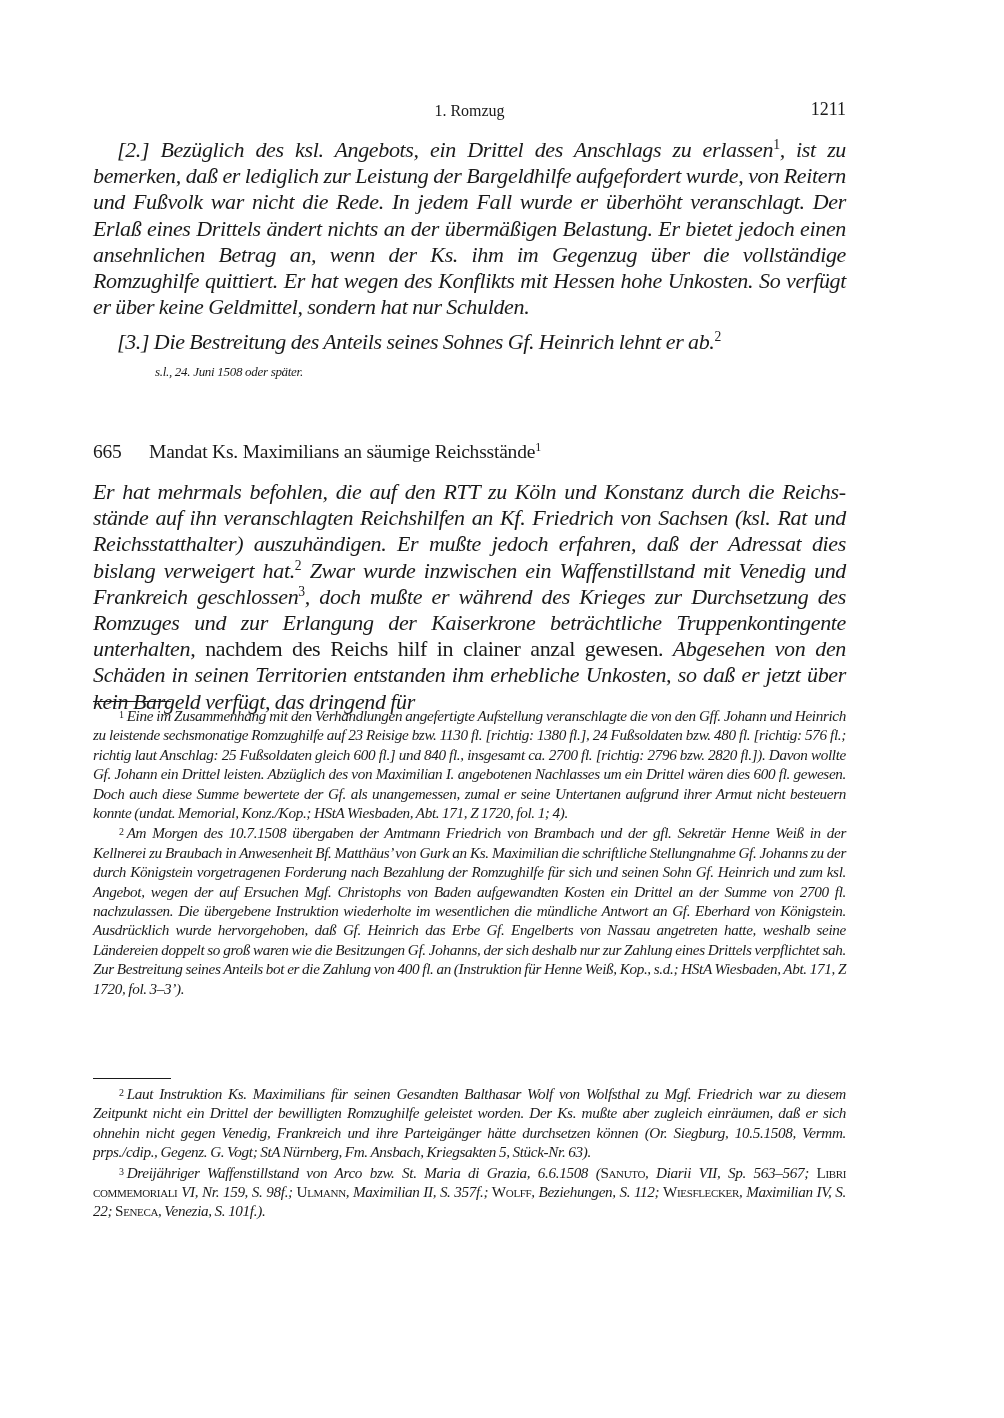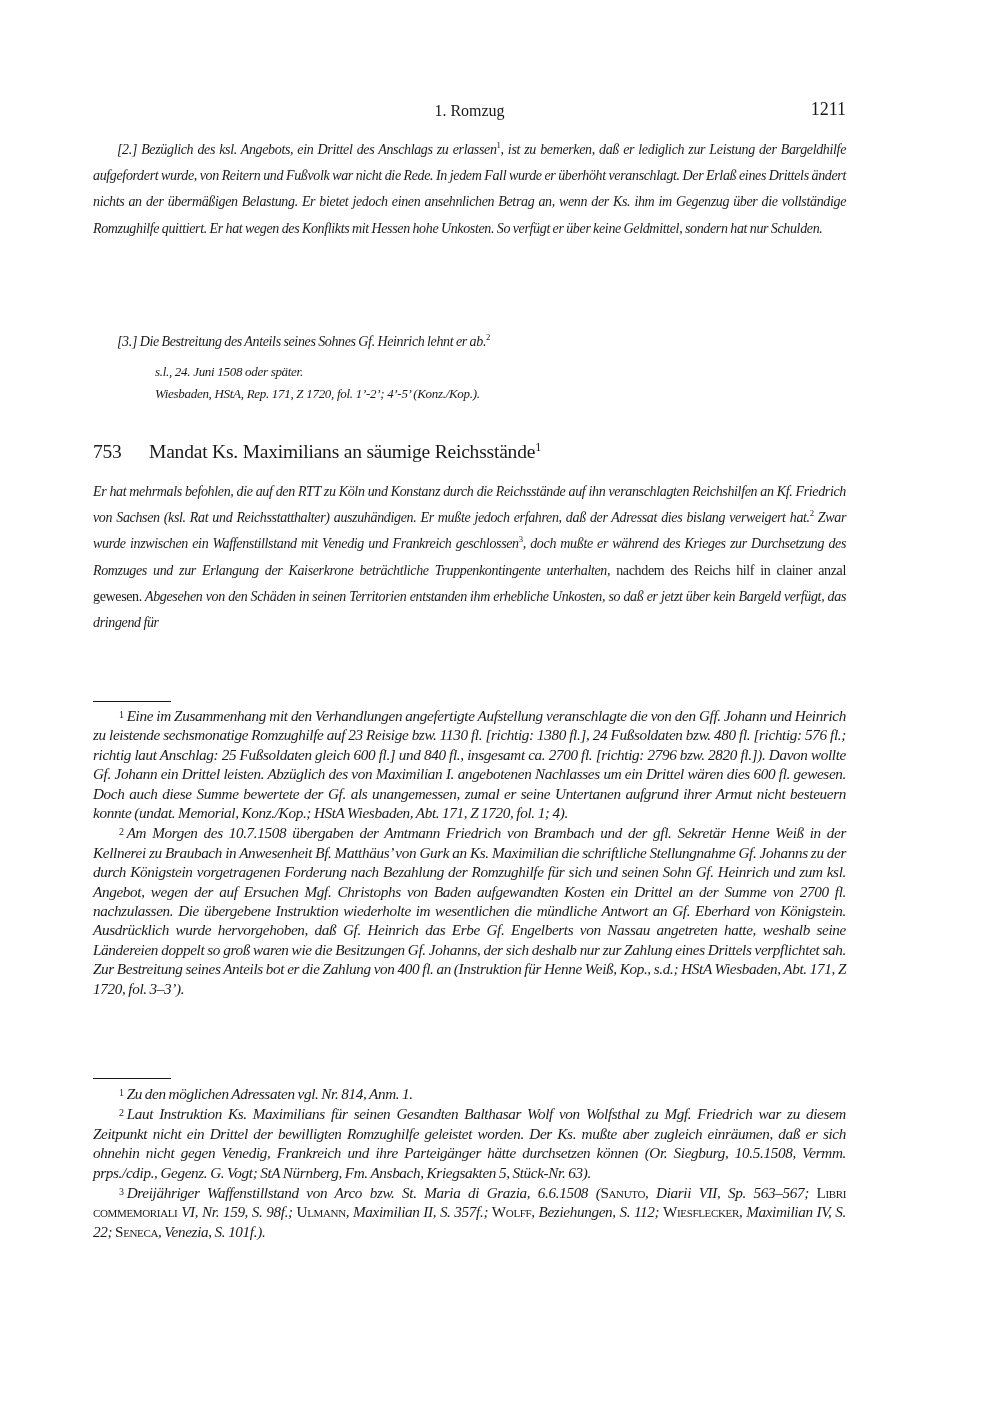--- a/index.html
+++ b/index.html
@@ -4,21 +4,21 @@
 <style>
   html, body { margin: 0; padding: 0; background: #ffffff; }
   body { width: 1004px; height: 1418px; position: relative; overflow: hidden;
          font-family: "DejaVu Serif", "Liberation Serif", serif; color: #1a1a1a; }
   .page { position: absolute; left: 0; top: 0; width: 1004px; height: 1418px; margin-top: 17px; }
   .runhead { position: absolute; top: 82px; left: 93px; width: 753px; height: 24px; }
   .runhead .center { position: absolute; left: 0; right: 0; text-align: center;
                      font-family: "Liberation Serif", serif; font-size: 16px; top: 3px; }
   .runhead .pno { position: absolute; right: 0; top: 0; font-family: "Liberation Serif", serif; font-size: 18px; }
   .block { position: absolute; left: 93px; width: 753px; font-family: "Liberation Serif", serif; }
-  .body-it { font-style: italic; font-size: 14px; line-height: 26.2px; text-align: justify; letter-spacing: -0.35px; word-spacing: -0.5px; }
+  .body-it { font-style: italic; font-size: 22px; line-height: 26.2px; text-align: justify; letter-spacing: -0.35px; word-spacing: -0.5px; }
   .indent { text-indent: 24px; }
   .src { position: absolute; left: 155px; font-family: "Liberation Serif", serif; font-style: italic;
          font-size: 13px; line-height: 21px; letter-spacing: -0.3px; }
   .heading { position: absolute; left: 93px; top: 424px; font-family: "Liberation Serif", serif;
              font-size: 19.5px; font-weight: normal; letter-spacing: -0.2px; }
   .heading .num { display: inline-block; width: 56px; }
   .roman { font-style: normal; }
   sup { font-size: 62%; line-height: 0; vertical-align: super; font-style: normal; }
   .sep { position: absolute; left: 93px; width: 78px; height: 0; border-top: 1.2px solid #1a1a1a; }
   .fn { position: absolute; left: 93px; width: 753px; font-family: "Liberation Serif", serif; font-style: italic;
@@ -39,38 +39,36 @@
 
   <div class="block body-it indent" style="top:120px;">
     <span>[2.] Bezüglich des ksl. Angebots, ein Drittel des Anschlags zu erlassen</span><sup>1</sup><span>, ist zu bemerken, daß er lediglich zur Leistung der Bargeldhilfe aufgefordert wurde, von Reitern und Fußvolk war nicht die Rede. In jedem Fall wurde er überhöht veranschlagt. Der Erlaß eines Drittels ändert nichts an der übermäßigen Belastung. Er bietet jedoch einen ansehnlichen Betrag an, wenn der Ks. ihm im Gegenzug über die vollständige Romzughilfe quittiert. Er hat wegen des Konflikts mit Hessen hohe Unkosten. So verfügt er über keine Geldmittel, sondern hat nur Schulden.</span>
   </div>
 
   <div class="block body-it indent" style="top:312px;">
     <span>[3.] Die Bestreitung des Anteils seines Sohnes Gf. Heinrich lehnt er ab.</span><sup>2</sup>
   </div>
 
   <div class="src" style="top:344px;">s.l., 24. Juni 1508 oder später.</div>
-  <div class="src" style="top:366px;">Wiesbaden, HStA, Rep. 171, Z 1720, fol. 1’-2’; 4’-5’ (Konz./Kop.).</div>
 
   <div class="heading">
-    <span class="num">753</span><span>Mandat Ks. Maximilians an säumige Reichsstände</span><sup>1</sup>
+    <span class="num">665</span><span>Mandat Ks. Maximilians an säumige Reichsstände</span><sup>1</sup>
   </div>
 
   <div class="block body-it" style="top:462px;">
     <span>Er hat mehrmals befohlen, die auf den RTT zu Köln und Konstanz durch die Reichs­stände auf ihn veranschlagten Reichshilfen an Kf. Friedrich von Sachsen (ksl. Rat und Reichsstatthalter) auszuhändigen. Er mußte jedoch erfahren, daß der Adressat dies bislang verweigert hat.</span><sup>2</sup><span> Zwar wurde inzwischen ein Waffenstillstand mit Venedig und Frankreich geschlossen</span><sup>3</sup><span>, doch mußte er während des Krieges zur Durchsetzung des Romzuges und zur Erlangung der Kaiserkrone beträchtliche Truppenkontingente unterhalten,</span><span class="roman"> nachdem des Reichs hilf in clainer anzal gewesen.</span><span> Abgesehen von den Schäden in seinen Territorien ent­standen ihm erhebliche Unkosten, so daß er jetzt über kein Bargeld verfügt, das dringend für</span>
   </div>
 
   <div class="sep" style="top:684px;"></div>
 
   <div class="fn" style="top:688px;">
     <p><span class="mark">1</span><span>Eine im Zusammenhang mit den Verhandlungen angefertigte Aufstellung veranschlagte die von den Gff. Johann und Heinrich zu leistende sechsmonatige Romzughilfe auf 23 Reisige bzw. 1130 fl. [richtig: 1380 fl.], 24 Fußsoldaten bzw. 480 fl. [richtig: 576 fl.; richtig laut Anschlag: 25 Fußsoldaten gleich 600 fl.] und 840 fl., insgesamt ca. 2700 fl. [richtig: 2796 bzw. 2820 fl.]). Davon wollte Gf. Johann ein Drittel leisten. Abzüglich des von Maximilian I. angebotenen Nachlasses um ein Drittel wären dies 600 fl. gewesen. Doch auch diese Summe bewertete der Gf. als unangemessen, zumal er seine Untertanen aufgrund ihrer Armut nicht besteuern konnte (undat. Memorial, Konz./Kop.; HStA Wiesbaden, Abt. 171, Z 1720, fol. 1; 4).</span></p>
     <p><span class="mark">2</span><span>Am Morgen des 10.7.1508 übergaben der Amtmann Friedrich von Brambach und der gfl. Sekretär Henne Weiß in der Kellnerei zu Braubach in Anwesenheit Bf. Matthäus’ von Gurk an Ks. Maximilian die schriftliche Stellungnahme Gf. Johanns zu der durch Königstein vorgetragenen Forderung nach Bezahlung der Romzughilfe für sich und seinen Sohn Gf. Heinrich und zum ksl. Angebot, wegen der auf Ersuchen Mgf. Christophs von Baden aufgewandten Kosten ein Drittel an der Summe von 2700 fl. nachzulassen. Die übergebene Instruktion wiederholte im wesentlichen die mündliche Antwort an Gf. Eberhard von Königstein. Ausdrücklich wurde hervorgehoben, daß Gf. Heinrich das Erbe Gf. Engelberts von Nassau angetreten hatte, weshalb seine Ländereien doppelt so groß waren wie die Besitzungen Gf. Johanns, der sich deshalb nur zur Zahlung eines Drittels verpflichtet sah. Zur Bestreitung seines Anteils bot er die Zahlung von 400 fl. an (Instruktion für Henne Weiß, Kop., s.d.; HStA Wiesbaden, Abt. 171, Z 1720, fol. 3–3’).</span></p>
   </div>
 
   <div class="sep" style="top:1061px;"></div>
 
   <div class="fn" style="top:1066px;">
-    <p><span class="mark">1</span><span>Zu den möglichen Adressaten vgl. Nr. 814, Anm. 1.</span></p>
     <p><span class="mark">2</span><span>Laut Instruktion Ks. Maximilians für seinen Gesandten Balthasar Wolf von Wolfsthal zu Mgf. Friedrich war zu diesem Zeitpunkt nicht ein Drittel der bewilligten Romzughilfe geleistet worden. Der Ks. mußte aber zugleich einräumen, daß er sich ohnehin nicht gegen Venedig, Frankreich und ihre Parteigänger hätte durchsetzen können (Or. Siegburg, 10.5.1508, Vermm. prps./cdip., Gegenz. G. Vogt; StA Nürnberg, Fm. Ansbach, Kriegsakten 5, Stück-Nr. 63).</span></p>
     <p><span class="mark">3</span><span>Dreijähriger Waffenstillstand von Arco bzw. St. Maria di Grazia, 6.6.1508 (</span><span class="sc">Sanuto</span><span>, Diarii VII, Sp. 563–567; </span><span class="sc">Libri commemoriali</span><span> VI, Nr. 159, S. 98f.; </span><span class="sc">Ulmann</span><span>, Maximilian II, S. 357f.; </span><span class="sc">Wolff</span><span>, Beziehungen, S. 112; </span><span class="sc">Wiesflecker</span><span>, Maximilian IV, S. 22; </span><span class="sc">Seneca</span><span>, Venezia, S. 101f.).</span></p>
   </div>
 
 </div>
 
 </body></html>

